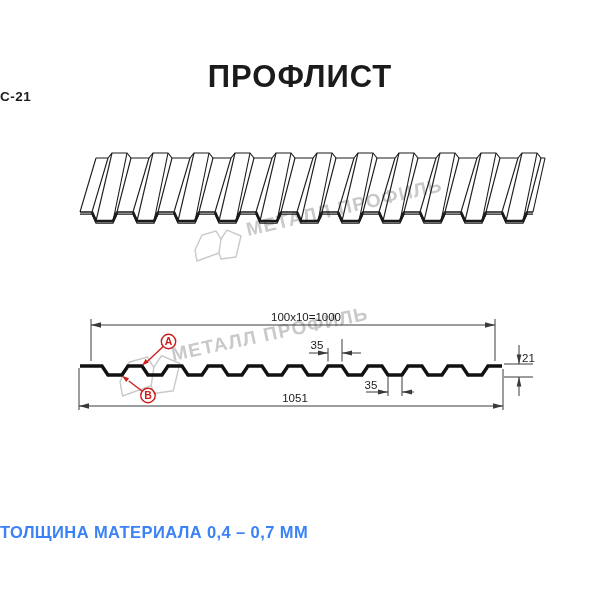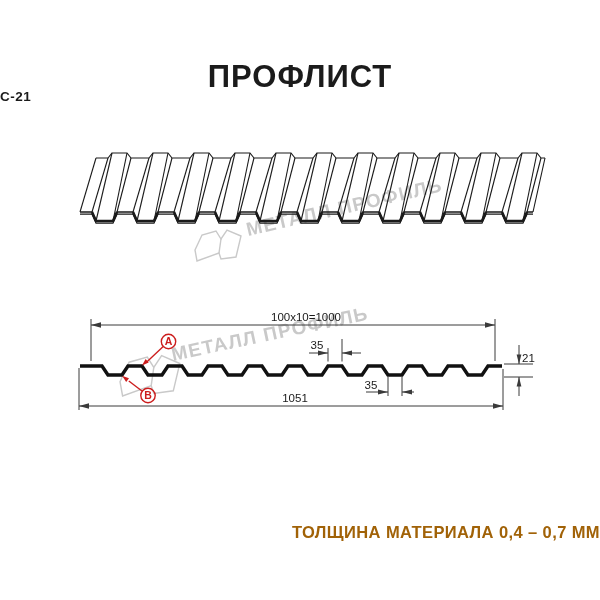--- a/index.html
+++ b/index.html
@@ -2,22 +2,22 @@
 <html><head>
 <meta charset="utf-8">
 <style>
   html,body{margin:0;padding:0;background:#fff;}
   .stage{position:relative;width:600px;height:600px;background:#fff;overflow:hidden;
          font-family:"Liberation Sans",sans-serif;}
   .title{position:absolute;top:47px;left:0;width:600px;text-align:center;
          font-size:31px;font-weight:800;letter-spacing:1px;color:#1b1b1b;margin-top:12px;}
   .subtitle{position:absolute;top:89px;left:0;width:600px;text-align:left;
          font-size:13.5px;font-weight:700;letter-spacing:.5px;color:#1b1b1b;}
-  .caption{position:absolute;top:523px;left:0;width:600px;text-align:right;
-         font-size:16.5px;font-weight:600;letter-spacing:.4px;color:#a16207;}
+  .caption{position:absolute;top:523px;left:0;width:600px;text-align:left;
+         font-size:16.5px;font-weight:600;letter-spacing:.4px;color:#3b82f6;}
   svg{position:absolute;top:0;left:0;}
   .wm{stroke:#c9c9c9;fill:none;stroke-width:1.4;}
   .wm-text{fill:#c9c9c9;font-weight:700;font-size:19px;letter-spacing:1.3px;}
   .dimline{stroke:#3a3a3a;stroke-width:1;fill:none;}
   .dimtext{fill:#1a1a1a;font-size:11.5px;}
   .arrow{fill:#3a3a3a;stroke:none;}
   .red{stroke:#cc1d1d;fill:none;stroke-width:1.4;}
   .redfill{fill:#cc1d1d;stroke:none;}
   .redtext{fill:#cc1d1d;font-size:10.5px;font-weight:600;}
 </style>

